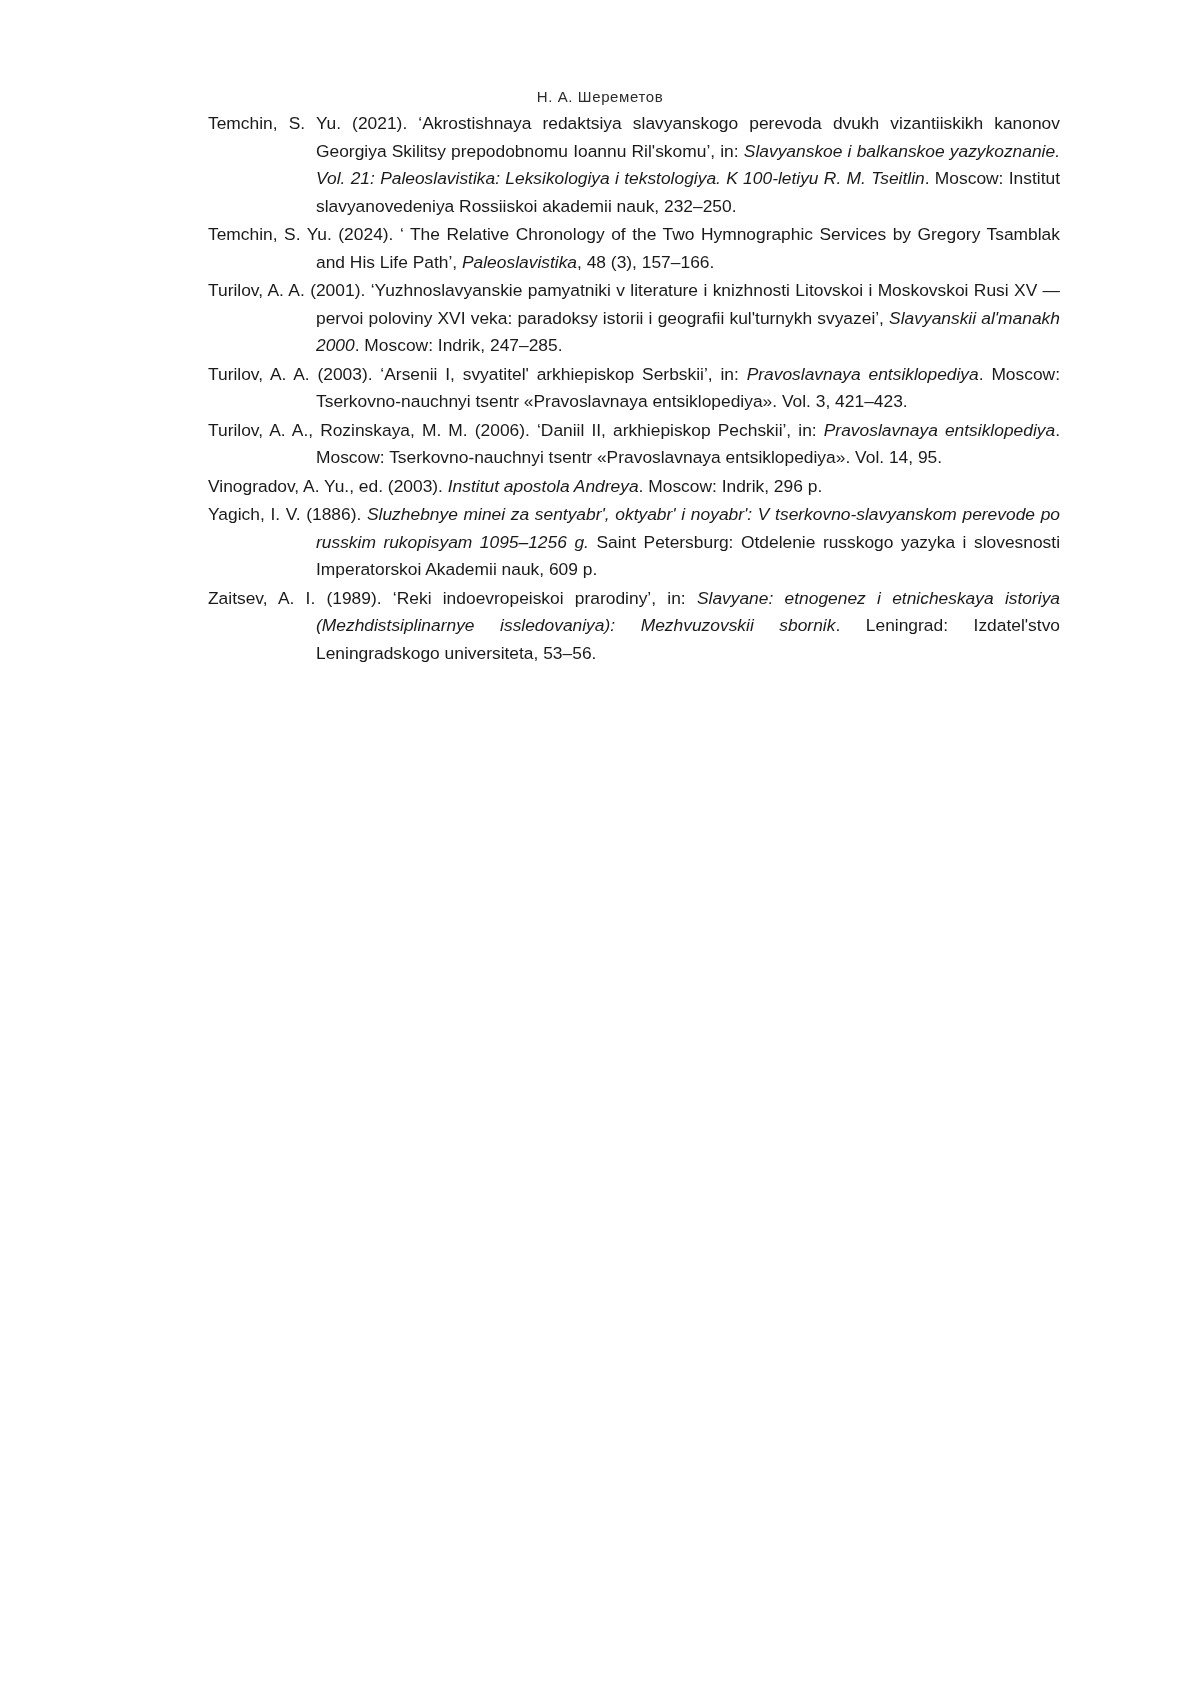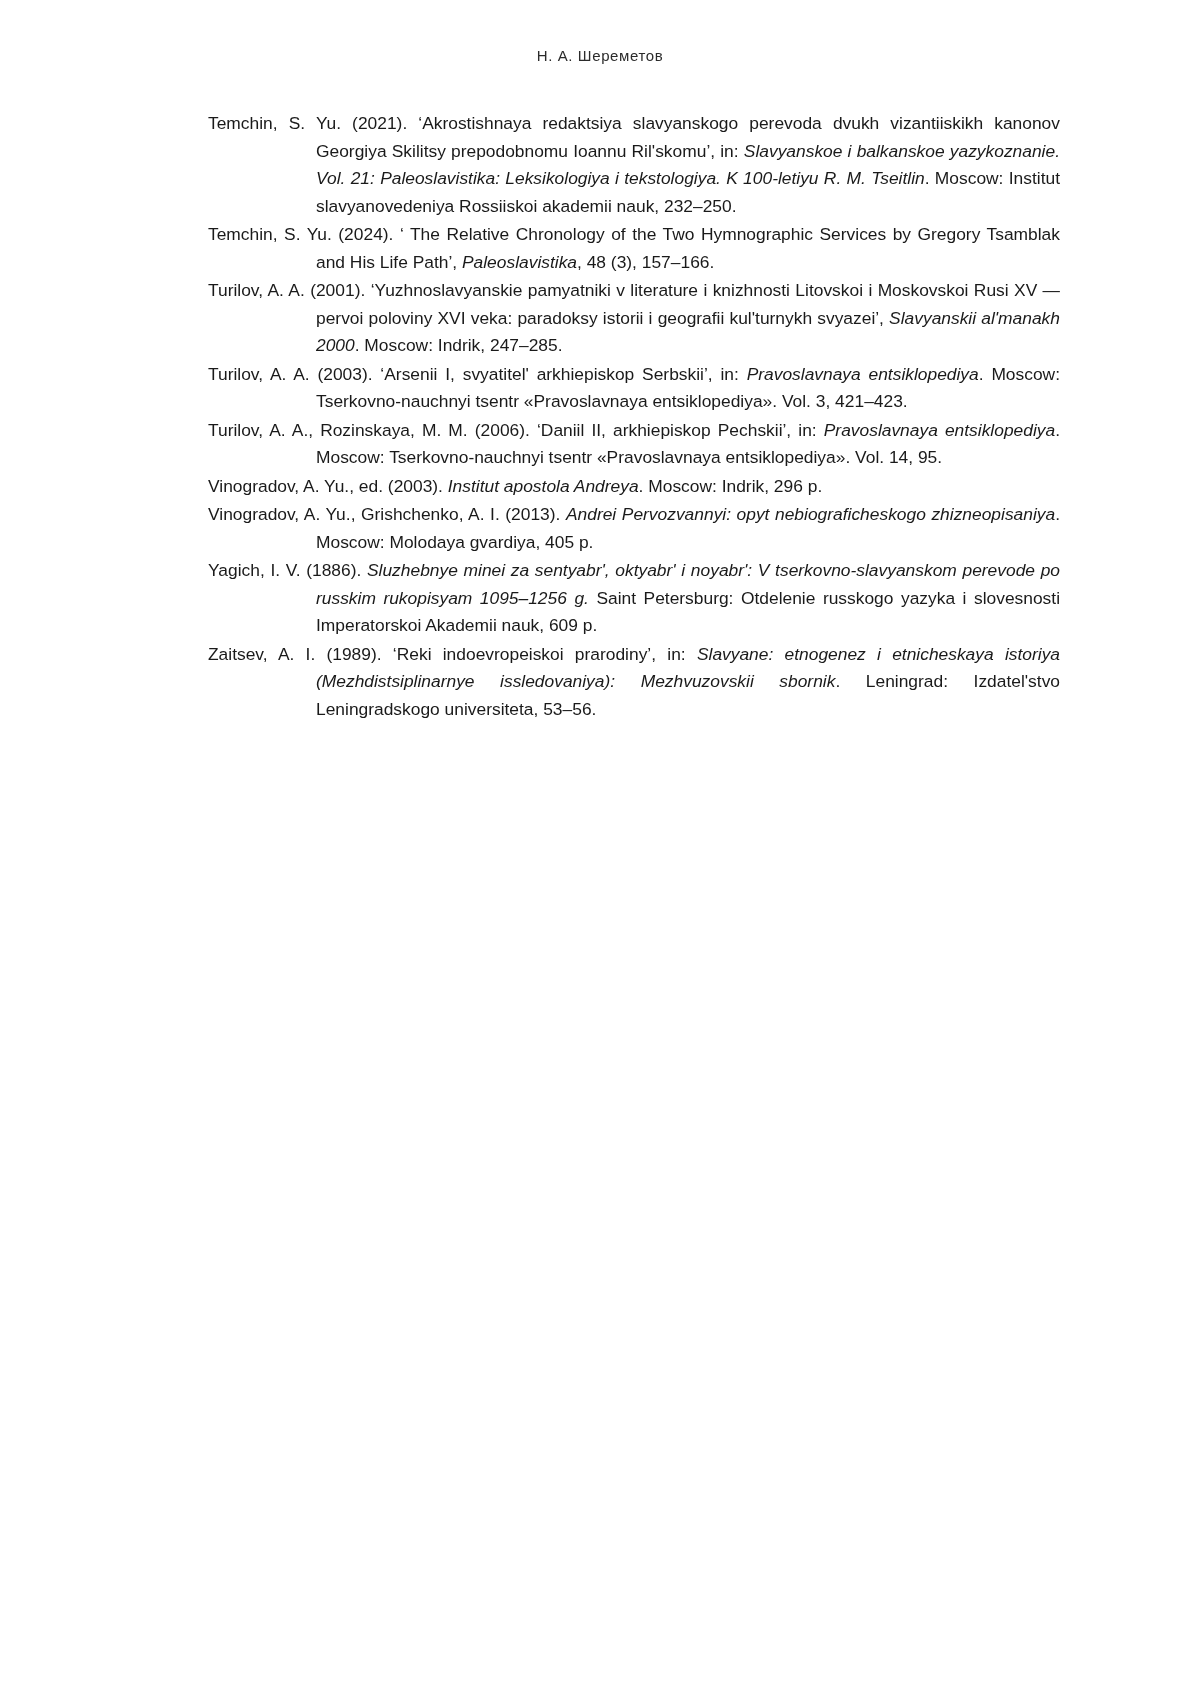--- a/index.html
+++ b/index.html
@@ -18,21 +18,21 @@
     position: relative;
     width: 1200px;
     height: 1686px;
     box-sizing: border-box;
   }
   .running-head {
     text-align: center;
     font-size: 15px;
     letter-spacing: 0.6px;
     color: #2b2b2b;
-    padding-top: 47px;
+    padding-top: 88px;
   }
   .refs {
     margin: 0;
     padding: 0;
     list-style: none;
     position: absolute;
     top: 110px;
     left: 208px;
     width: 852px;
   }
@@ -61,18 +61,17 @@
 
   <div class="running-head">Н. А. Шереметов</div>
 
   <ul class="refs">
     <li class="ref">Temchin, S. Yu. (2021). ‘Akrostishnaya redaktsiya slavyanskogo perevoda dvukh vizantiiskikh kanonov Georgiya Skilitsy prepodobnomu Ioannu Ril'skomu’, in: <i>Slavyanskoe i balkanskoe yazykoznanie. Vol. 21: Paleoslavistika: Leksikologiya i tekstologiya. K 100-letiyu R. M. Tseitlin</i>. Moscow: Institut slavyanovedeniya Rossiiskoi akademii nauk, 232–250.</li>
     <li class="ref">Temchin, S. Yu. (2024). ‘ The Relative Chronology of the Two Hymnographic Services by Gregory Tsamblak and His Life Path’, <i>Paleoslavistika</i>, 48 (3), 157–166.</li>
     <li class="ref">Turilov, A. A. (2001). ‘Yuzhnoslavyanskie pamyatniki v literature i knizhnosti Litovskoi i Moskovskoi Rusi XV — pervoi poloviny XVI veka: paradoksy istorii i geografii kul'turnykh svyazei’, <i>Slavyanskii al'manakh 2000</i>. Moscow: Indrik, 247–285.</li>
     <li class="ref">Turilov, A. A. (2003). ‘Arsenii I, svyatitel' arkhiepiskop Serbskii’, in: <i>Pravoslavnaya entsiklopediya</i>. Moscow: Tserkovno-nauchnyi tsentr «Pravoslavnaya entsiklopediya». Vol. 3, 421–423.</li>
     <li class="ref">Turilov, A. A., Rozinskaya, M. M. (2006). ‘Daniil II, arkhiepiskop Pechskii’, in: <i>Pravoslavnaya entsiklopediya</i>. Moscow: Tserkovno-nauchnyi tsentr «Pravoslavnaya entsiklopediya». Vol. 14, 95.</li>
     <li class="ref">Vinogradov, A. Yu., ed. (2003). <i>Institut apostola Andreya</i>. Moscow: Indrik, 296 p.</li>
-    <li class="ref">Vinogradov, A. Yu., Grishchenko, A. I. (2013). <i>Andrei Pervozvannyi: opyt nebiograficheskogo zhizneopisaniya</i>. Moscow: Molodaya gvardiya, 405 p.</li>
     <li class="ref">Yagich, I. V. (1886). <i>Sluzhebnye minei za sentyabr', oktyabr' i noyabr': V tserkovno-slavyanskom perevode po russkim rukopisyam 1095–1256 g.</i> Saint Petersburg: Otdelenie russkogo yazyka i slovesnosti Imperatorskoi Akademii nauk, 609 p.</li>
     <li class="ref">Zaitsev, A. I. (1989). ‘Reki indoevropeiskoi prarodiny’, in: <i>Slavyane: etnogenez i etnicheskaya istoriya (Mezhdistsiplinarnye issledovaniya): Mezhvuzovskii sbornik</i>. Leningrad: Izdatel'stvo Leningradskogo universiteta, 53–56.</li>
   </ul>
 
 </div>
 
 </body></html>

